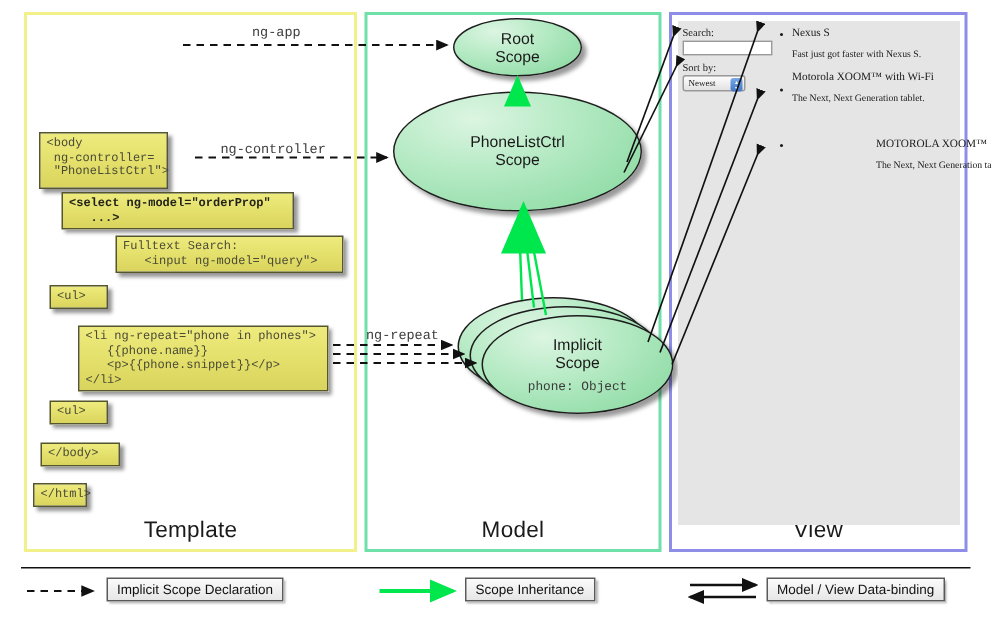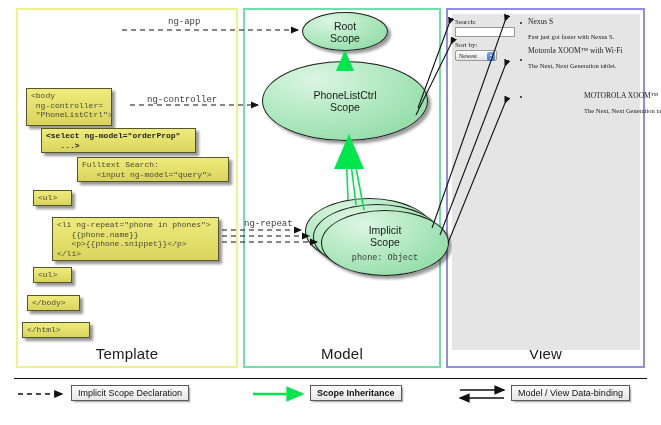--- a/index.html
+++ b/index.html
@@ -104,21 +104,21 @@
 
   <div class="codebox" style="left:52px;top:217px;width:167px;height:44px;">&lt;li ng-repeat="phone in phones"&gt;
    {{phone.name}}
    &lt;p&gt;{{phone.snippet}}&lt;/p&gt;
 &lt;/li&gt;</div>
 
   <div class="codebox" style="left:33px;top:267px;width:39px;height:16px;">&lt;ul&gt;</div>
 
   <div class="codebox" style="left:27px;top:295px;width:53px;height:16px;">&lt;/body&gt;</div>
 
-  <div class="codebox" style="left:22px;top:322px;width:68px;height:16px;font-family:Liberation Mono, monospace;">&lt;/html&gt;</div>
+  <div class="codebox" style="left:22px;top:322px;width:36px;height:16px;font-family:Liberation Mono, monospace;">&lt;/html&gt;</div>
 
   <div class="edgelabel" style="left:168px;top:17px;">ng-app</div>
   <div class="edgelabel" style="left:147px;top:95px;">ng-controller</div>
   <div class="edgelabel" style="left:244px;top:219px;">ng-repeat</div>
 
   <div class="ellipse" style="left:302px;top:12px;width:86px;height:39px;">
     <div class="ell-title">Root</div>
     <div class="ell-title">Scope</div>
   </div>
 
@@ -211,17 +211,17 @@
           <path d="M7,0 L0,3 L7,6 z" fill="#111"></path>
         </marker>
       </defs>
       <path d="M4,16 L48,16" stroke="#111" stroke-width="1.3" stroke-dasharray="5,4" marker-end="url(#lah)"></path>
       <path d="M239,16 L288,16" stroke="#00e64d" stroke-width="2.6" marker-end="url(#lahg)"></path>
       <path d="M446,12 L490,12" stroke="#111" stroke-width="1.6" marker-end="url(#lah)"></path>
       <path d="M446,20 L490,20" stroke="#111" stroke-width="1.6" marker-start="url(#lahs)"></path>
     </svg>
 
     <div class="legbox" style="left:57px;top:7px;">Implicit Scope Declaration</div>
-    <div class="legbox" style="left:296px;top:7px;font-weight:bold;">Scope Inheritance</div>
+    <div class="legbox" style="left:296px;top:7px;">Scope Inheritance</div>
     <div class="legbox" style="left:497px;top:7px;">Model / View Data-binding</div>
   </div>
 
 </div>
 
 </body></html>

